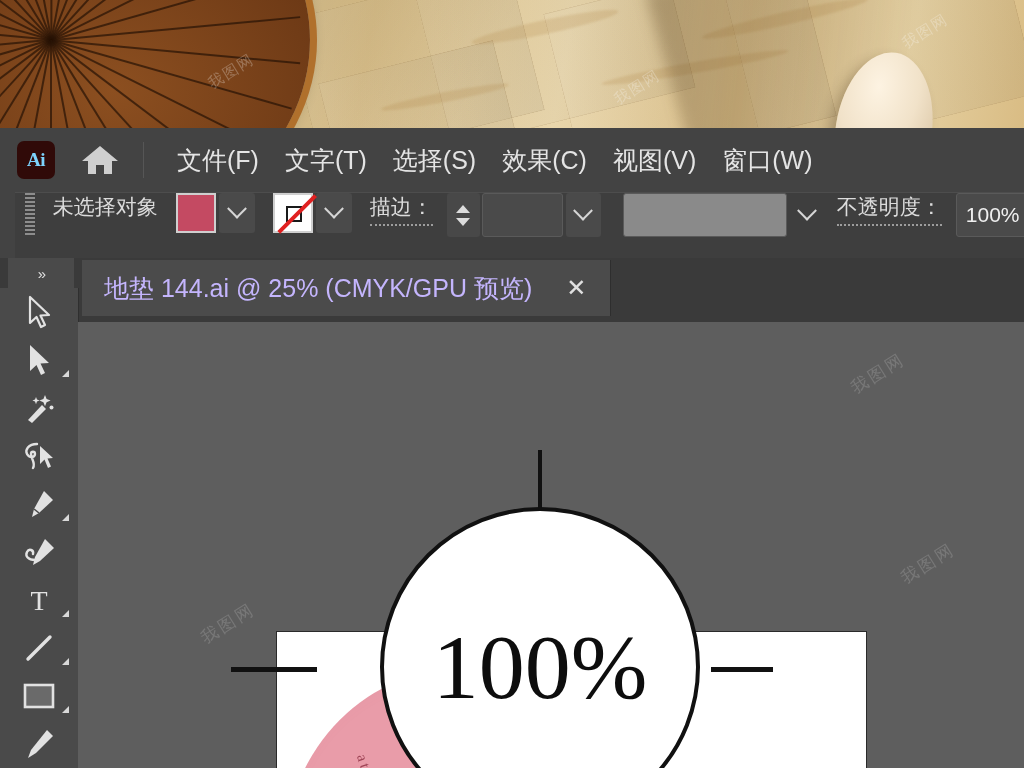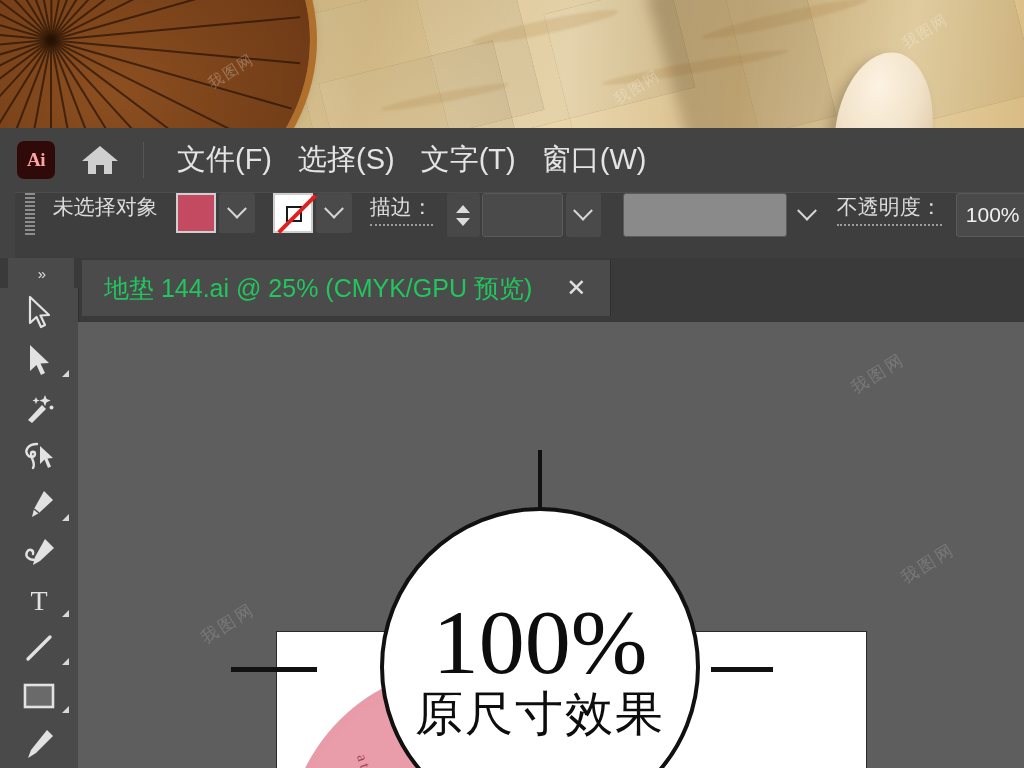--- a/index.html
+++ b/index.html
@@ -36,21 +36,21 @@
 
   
   .menubar{position:absolute;left:0;top:128px;width:1024px;height:64px;background:#434343;
     display:flex;align-items:center;}
   .ai-logo{width:38px;height:38px;margin-left:17px;border-radius:7px;background:#300a08;
     display:flex;align-items:center;justify-content:center;color:#f59b28;font-weight:bold;font-size:19px;
     font-family:"Liberation Serif",serif;letter-spacing:-.5px;}
   .home-btn{margin-left:22px;width:46px;height:42px;display:flex;align-items:center;justify-content:center;}
   .menu-sep{width:1px;height:36px;background:#565656;margin-left:20px;}
   .menu-items{display:flex;align-items:center;margin-left:20px;}
-  .menu-item{color:#e4e4e4;font-size:29px;padding:4px 13px;white-space:nowrap;
+  .menu-item{color:#e4e4e4;font-size:25px;padding:4px 13px;white-space:nowrap;
              font-family:"Liberation Sans","DejaVu Sans",sans-serif;}
 
   
   .controlbar{position:absolute;left:15px;top:192px;width:1024px;height:66px;background:#3e3e3e;
     display:flex;align-items:flex-start;border-top:1px solid #4d4d4d;}
   .grip{width:10px;height:42px;margin-left:10px;
     background:repeating-linear-gradient(to bottom,#8d8d8d 0 2px,transparent 2px 4px);}
   .cb-label{color:#dcdcdc;font-size:21px;margin-left:18px;white-space:nowrap;}
   .swatch-group{display:flex;align-items:center;margin-left:18px;}
   .swatch{width:40px;height:40px;border:2px solid #cfcfcf;box-sizing:border-box;}
@@ -75,21 +75,21 @@
   .dotted-u{border-bottom:2px dotted #9d9d9d;padding-bottom:3px;}
 
   
   .tabbar{position:absolute;left:0;top:258px;width:1024px;height:64px;background:#3a3a3a;}
   .collapse-btn{position:absolute;left:8px;top:0;width:66px;height:30px;background:#4a4a4a;
     display:flex;align-items:center;justify-content:center;color:#e0e0e0;font-size:15px;letter-spacing:-2px;}
   .tool-grip{position:absolute;left:14px;top:38px;width:54px;height:10px;
     background:repeating-linear-gradient(to right,#8d8d8d 0 2px,transparent 2px 5px);}
   .doc-tab{position:absolute;left:82px;top:2px;height:56px;background:#4b4b4b;display:flex;align-items:center;
     border-right:1px solid #2e2e2e;padding:0 0 0 22px;}
-  .doc-tab-title{color:#22c55e;font-size:25px;white-space:nowrap;}
+  .doc-tab-title{color:#c4b5fd;font-size:25px;white-space:nowrap;}
   .doc-tab-close{color:#e0e0e0;font-size:24px;margin:0 24px 0 34px;line-height:1;}
 
   
   .toolpanel{position:absolute;left:0;top:288px;width:78px;height:480px;background:#4a4a4a;
     border-right:1px solid #2f2f2f;}
   .tool{position:relative;width:78px;height:48px;display:flex;align-items:center;justify-content:center;}
   .tool svg{display:block;}
   .tool-corner{position:absolute;right:9px;bottom:7px;width:0;height:0;
     border-left:7px solid transparent;border-bottom:7px solid #d9d9d9;}
 
@@ -167,31 +167,33 @@
         <div class="spoke" style="transform: rotate(338.824deg);"></div>
         <div class="spoke" style="transform: rotate(349.412deg);"></div>
       </div>
     <div class="slipper"></div>
     <div class="wm" style="left:206px;top:62px;">我图网</div>
     <div class="wm" style="left:900px;top:22px;">我图网</div>
     <div class="wm" style="left:612px;top:78px;">我图网</div>
   </div>
 
   <div class="menubar">
-    <div class="ai-logo" style="background: rgb(48, 10, 8); color: #fca5a5; border-radius: 7px;">Ai</div>
+    <div class="ai-logo" style="background: rgb(48, 10, 8); color: #7dd3fc; border-radius: 7px;">Ai</div>
     <div class="home-btn">
       <svg width="40" height="34" viewBox="0 0 40 34" aria-hidden="true">
         <path d="M20 3 L38 18 L32 18 L32 31 L24 31 L24 22 L16 22 L16 31 L8 31 L8 18 L2 18 Z" fill="#cfcfcf"></path>
       </svg>
     </div>
     <div class="menu-sep"></div>
     <div class="menu-items">
       <div class="menu-item">文件(F)</div>
+      <div class="menu-item">文字(T)</div>
       <div class="menu-item">选择(S)</div>
-      <div class="menu-item">文字(T)</div>
+      <div class="menu-item">效果(C)</div>
+      <div class="menu-item">视图(V)</div>
       <div class="menu-item">窗口(W)</div>
     </div>
   </div>
 
   <div class="controlbar">
     <div class="grip"></div>
     <div class="cb-label">未选择对象</div>
 
     <div class="swatch-group">
       <div class="swatch" id="fill-swatch" style="background: rgb(196, 74, 98);"></div>
@@ -303,21 +305,20 @@
 
   <div class="canvas" style="background: rgb(94, 94, 94);">
     <div class="artboard" style="background: rgb(255, 255, 255);"></div>
     <div class="pink-blob" style="background-color: rgb(233, 156, 169);"></div>
     <div class="curve-text">at w</div>
     <div class="tick left"></div>
     <div class="tick right"></div>
     <div class="stem"></div>
     <div class="badge">
       <div class="badge-pct">100%</div>
-      <div class="badge-sub">原尺寸效果</div>
     </div>
     <div class="cw" style="left:770px;top:40px;">我图网</div>
     <div class="cw" style="left:820px;top:230px;">我图网</div>
     <div class="cw" style="left:640px;top:370px;">我图网</div>
     <div class="cw" style="left:120px;top:290px;">我图网</div>
   </div>
 
 </div>
 
 </body></html>

